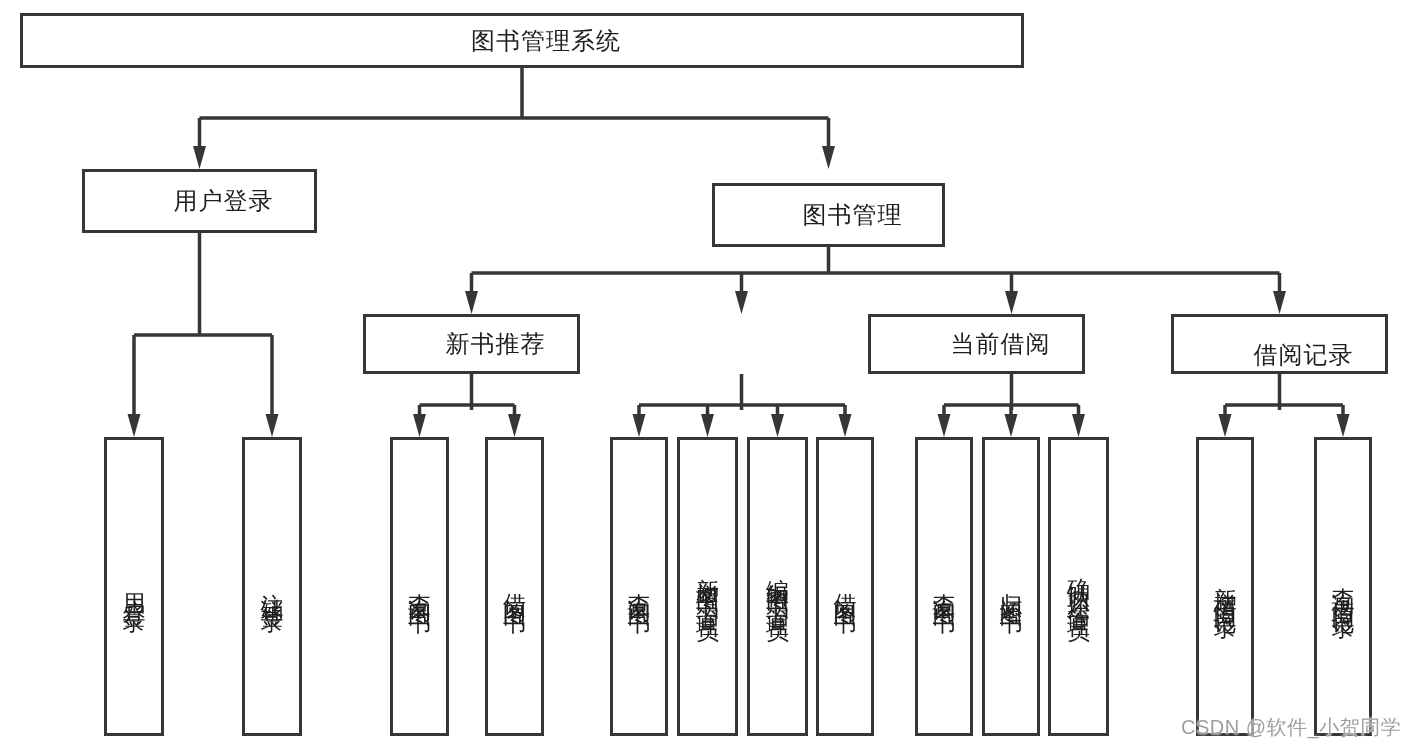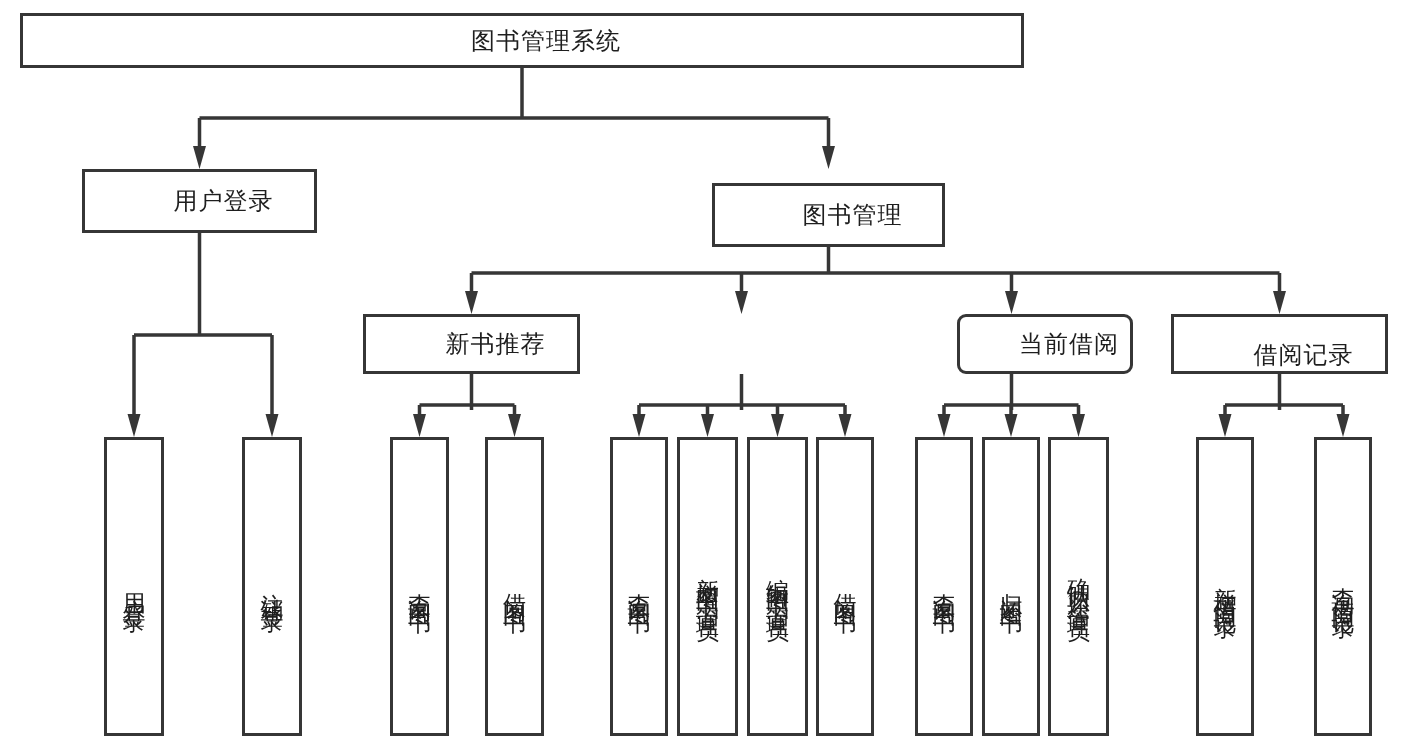--- a/index.html
+++ b/index.html
@@ -130,21 +130,21 @@
   <div class="box h" style="left:82px; top:169px; width:235px; height:64px;">
     <span>用户登录</span>
   </div>
   <div class="box h" style="left:712px; top:169px; width:233px; height:64px;margin-top:14px;">
     <span>图书管理</span>
   </div>
 
   <div class="box h" style="left:363px; top:314px; width:217px; height:60px;">
     <span>新书推荐</span>
   </div>
-  <div class="box h" style="left:957px; top:314px; width:176px; height:60px;border-radius:9px;">
+  <div class="box h" style="left:868px; top:314px; width:217px; height:60px;">
     <span>当前借阅</span>
   </div>
   <div class="box h" style="left:1171px; top:314px; width:217px; height:60px;align-items:flex-end;">
     <span>借阅记录</span>
   </div>
 
   <div class="box v" style="left:104px; top:437px; width:60px; height:299px;">
     <span>用户登录</span>
   </div>
   <div class="box v" style="left:242px; top:437px; width:60px; height:299px;">
@@ -181,14 +181,15 @@
     <span>确认归还（管理员）</span>
   </div>
 
   <div class="box v" style="left:1196px; top:437px; width:58px; height:299px;">
     <span>新增借阅记录</span>
   </div>
   <div class="box v" style="left:1314px; top:437px; width:58px; height:299px;">
     <span>查询借阅记录</span>
   </div>
 
+  <div class="watermark">CSDN @软件_小贺同学</div>
 
 </div>
 
 </body></html>

